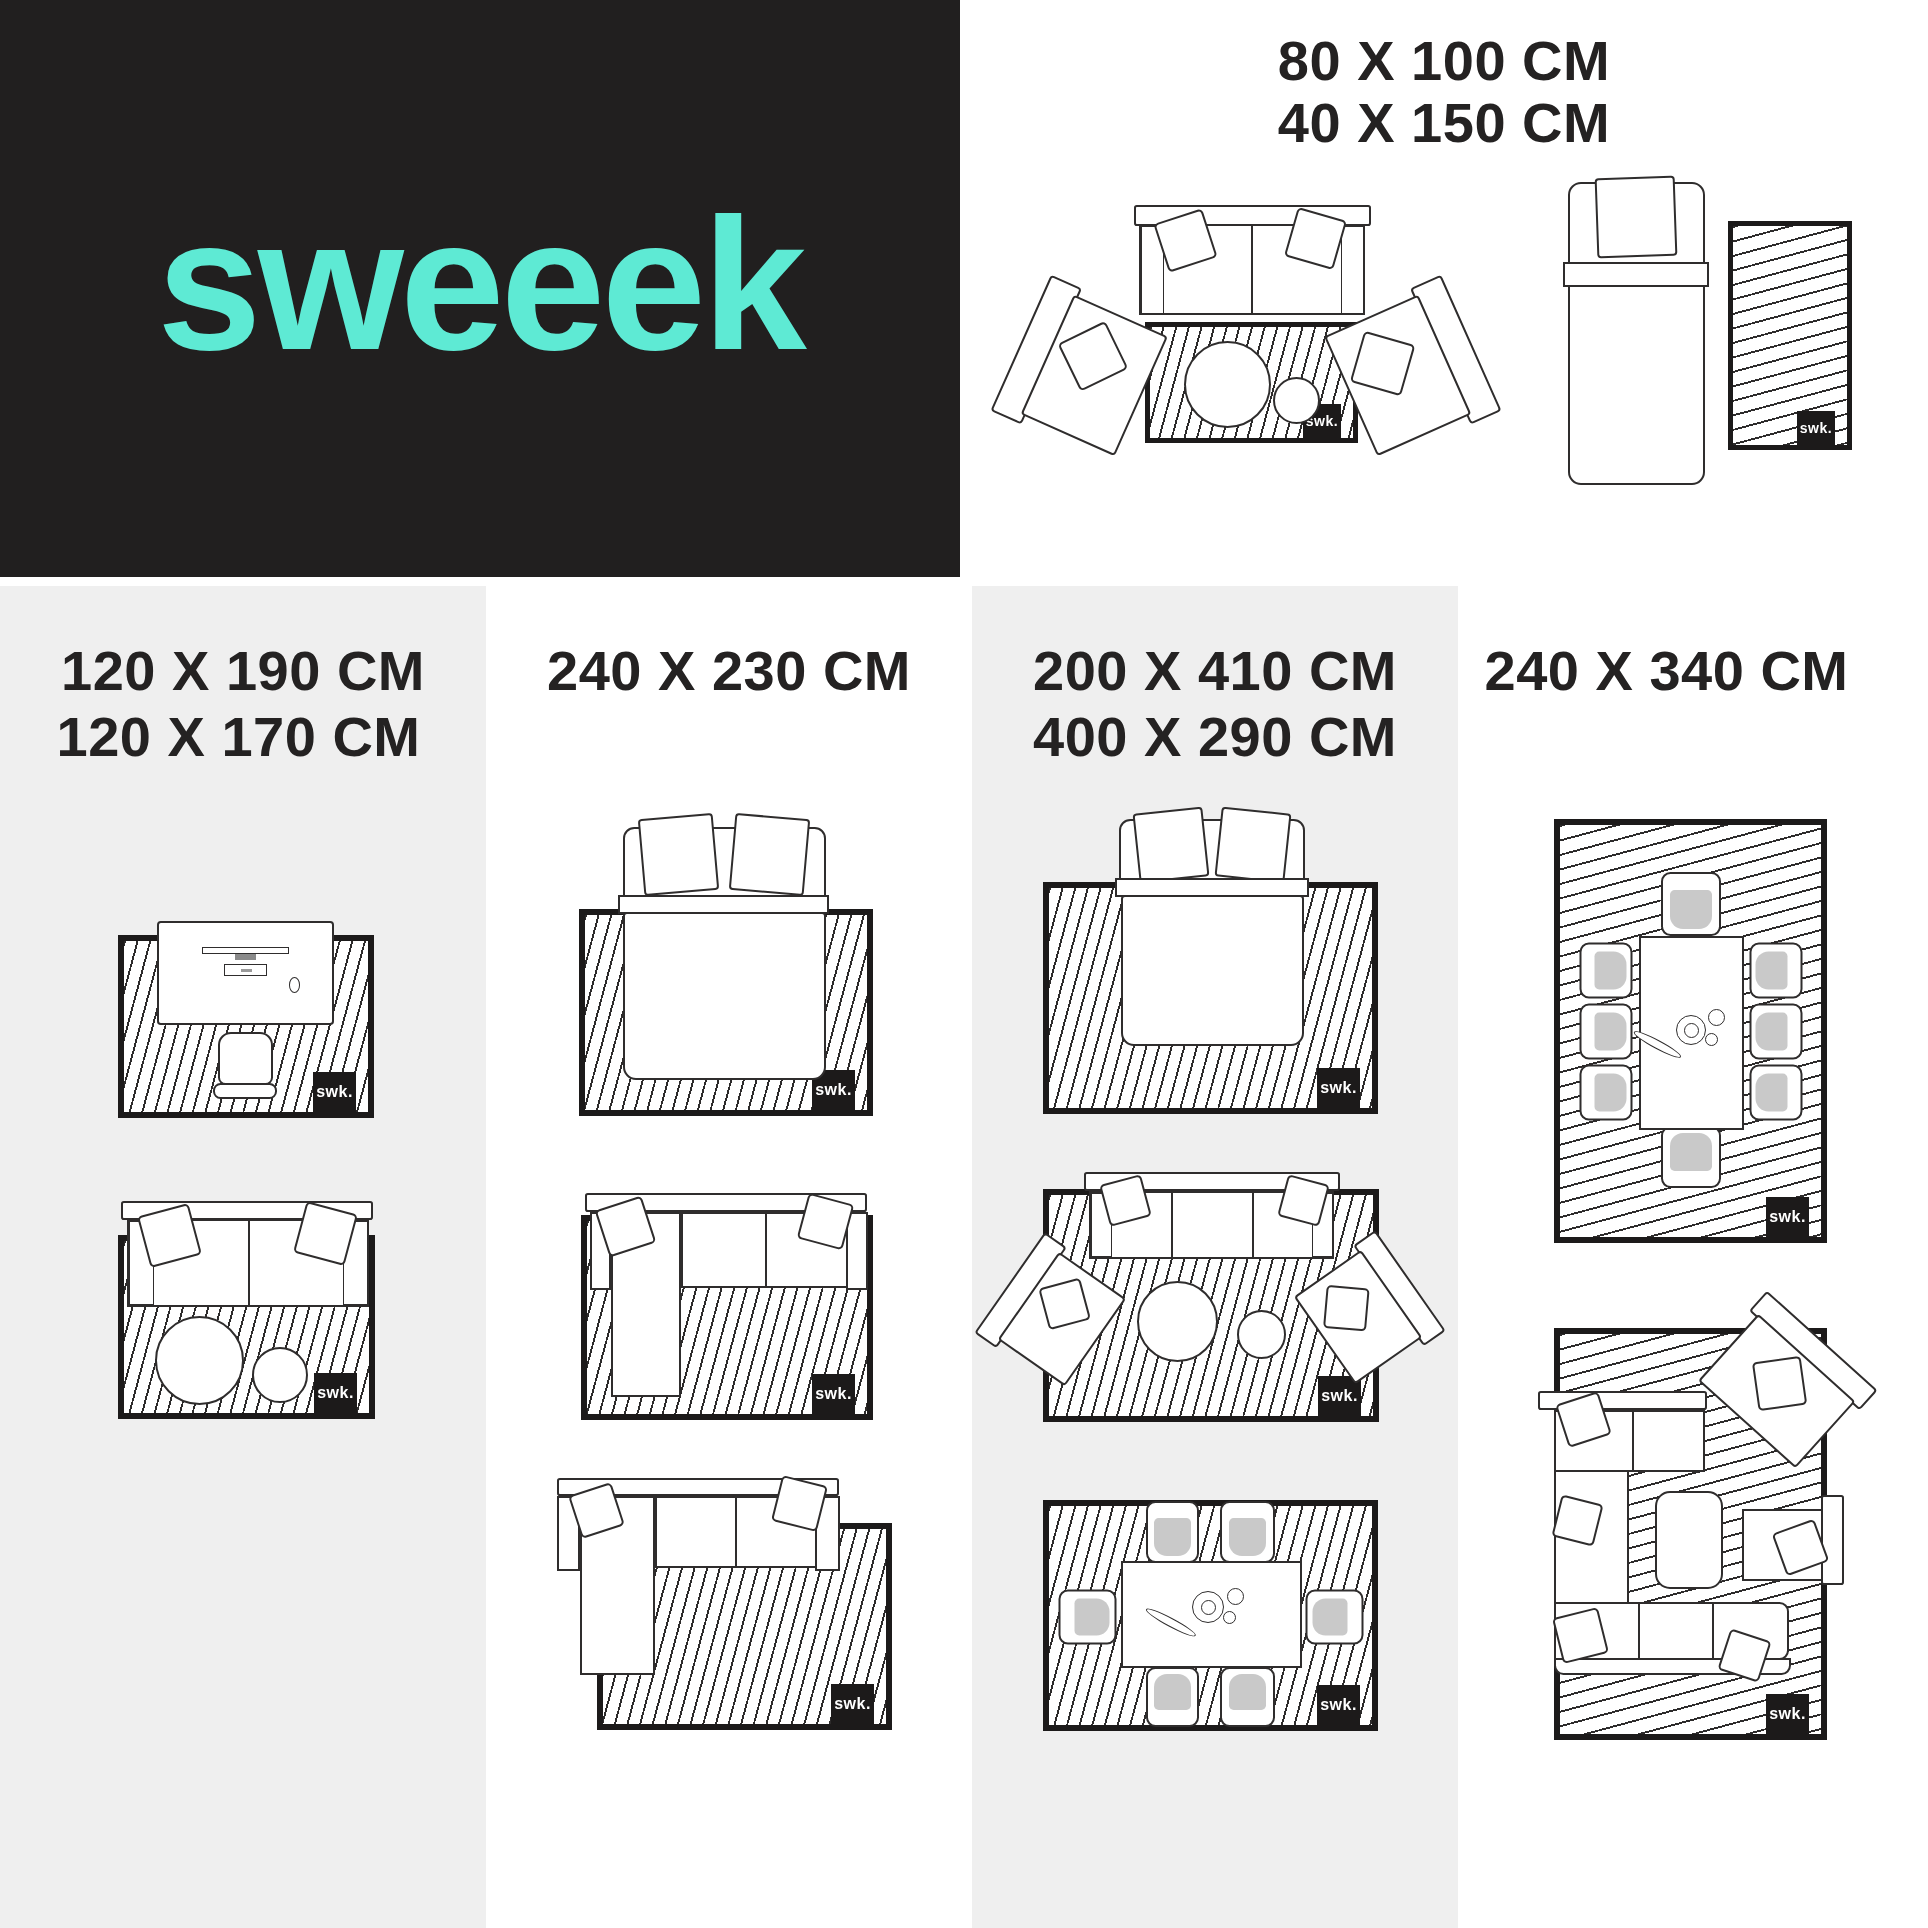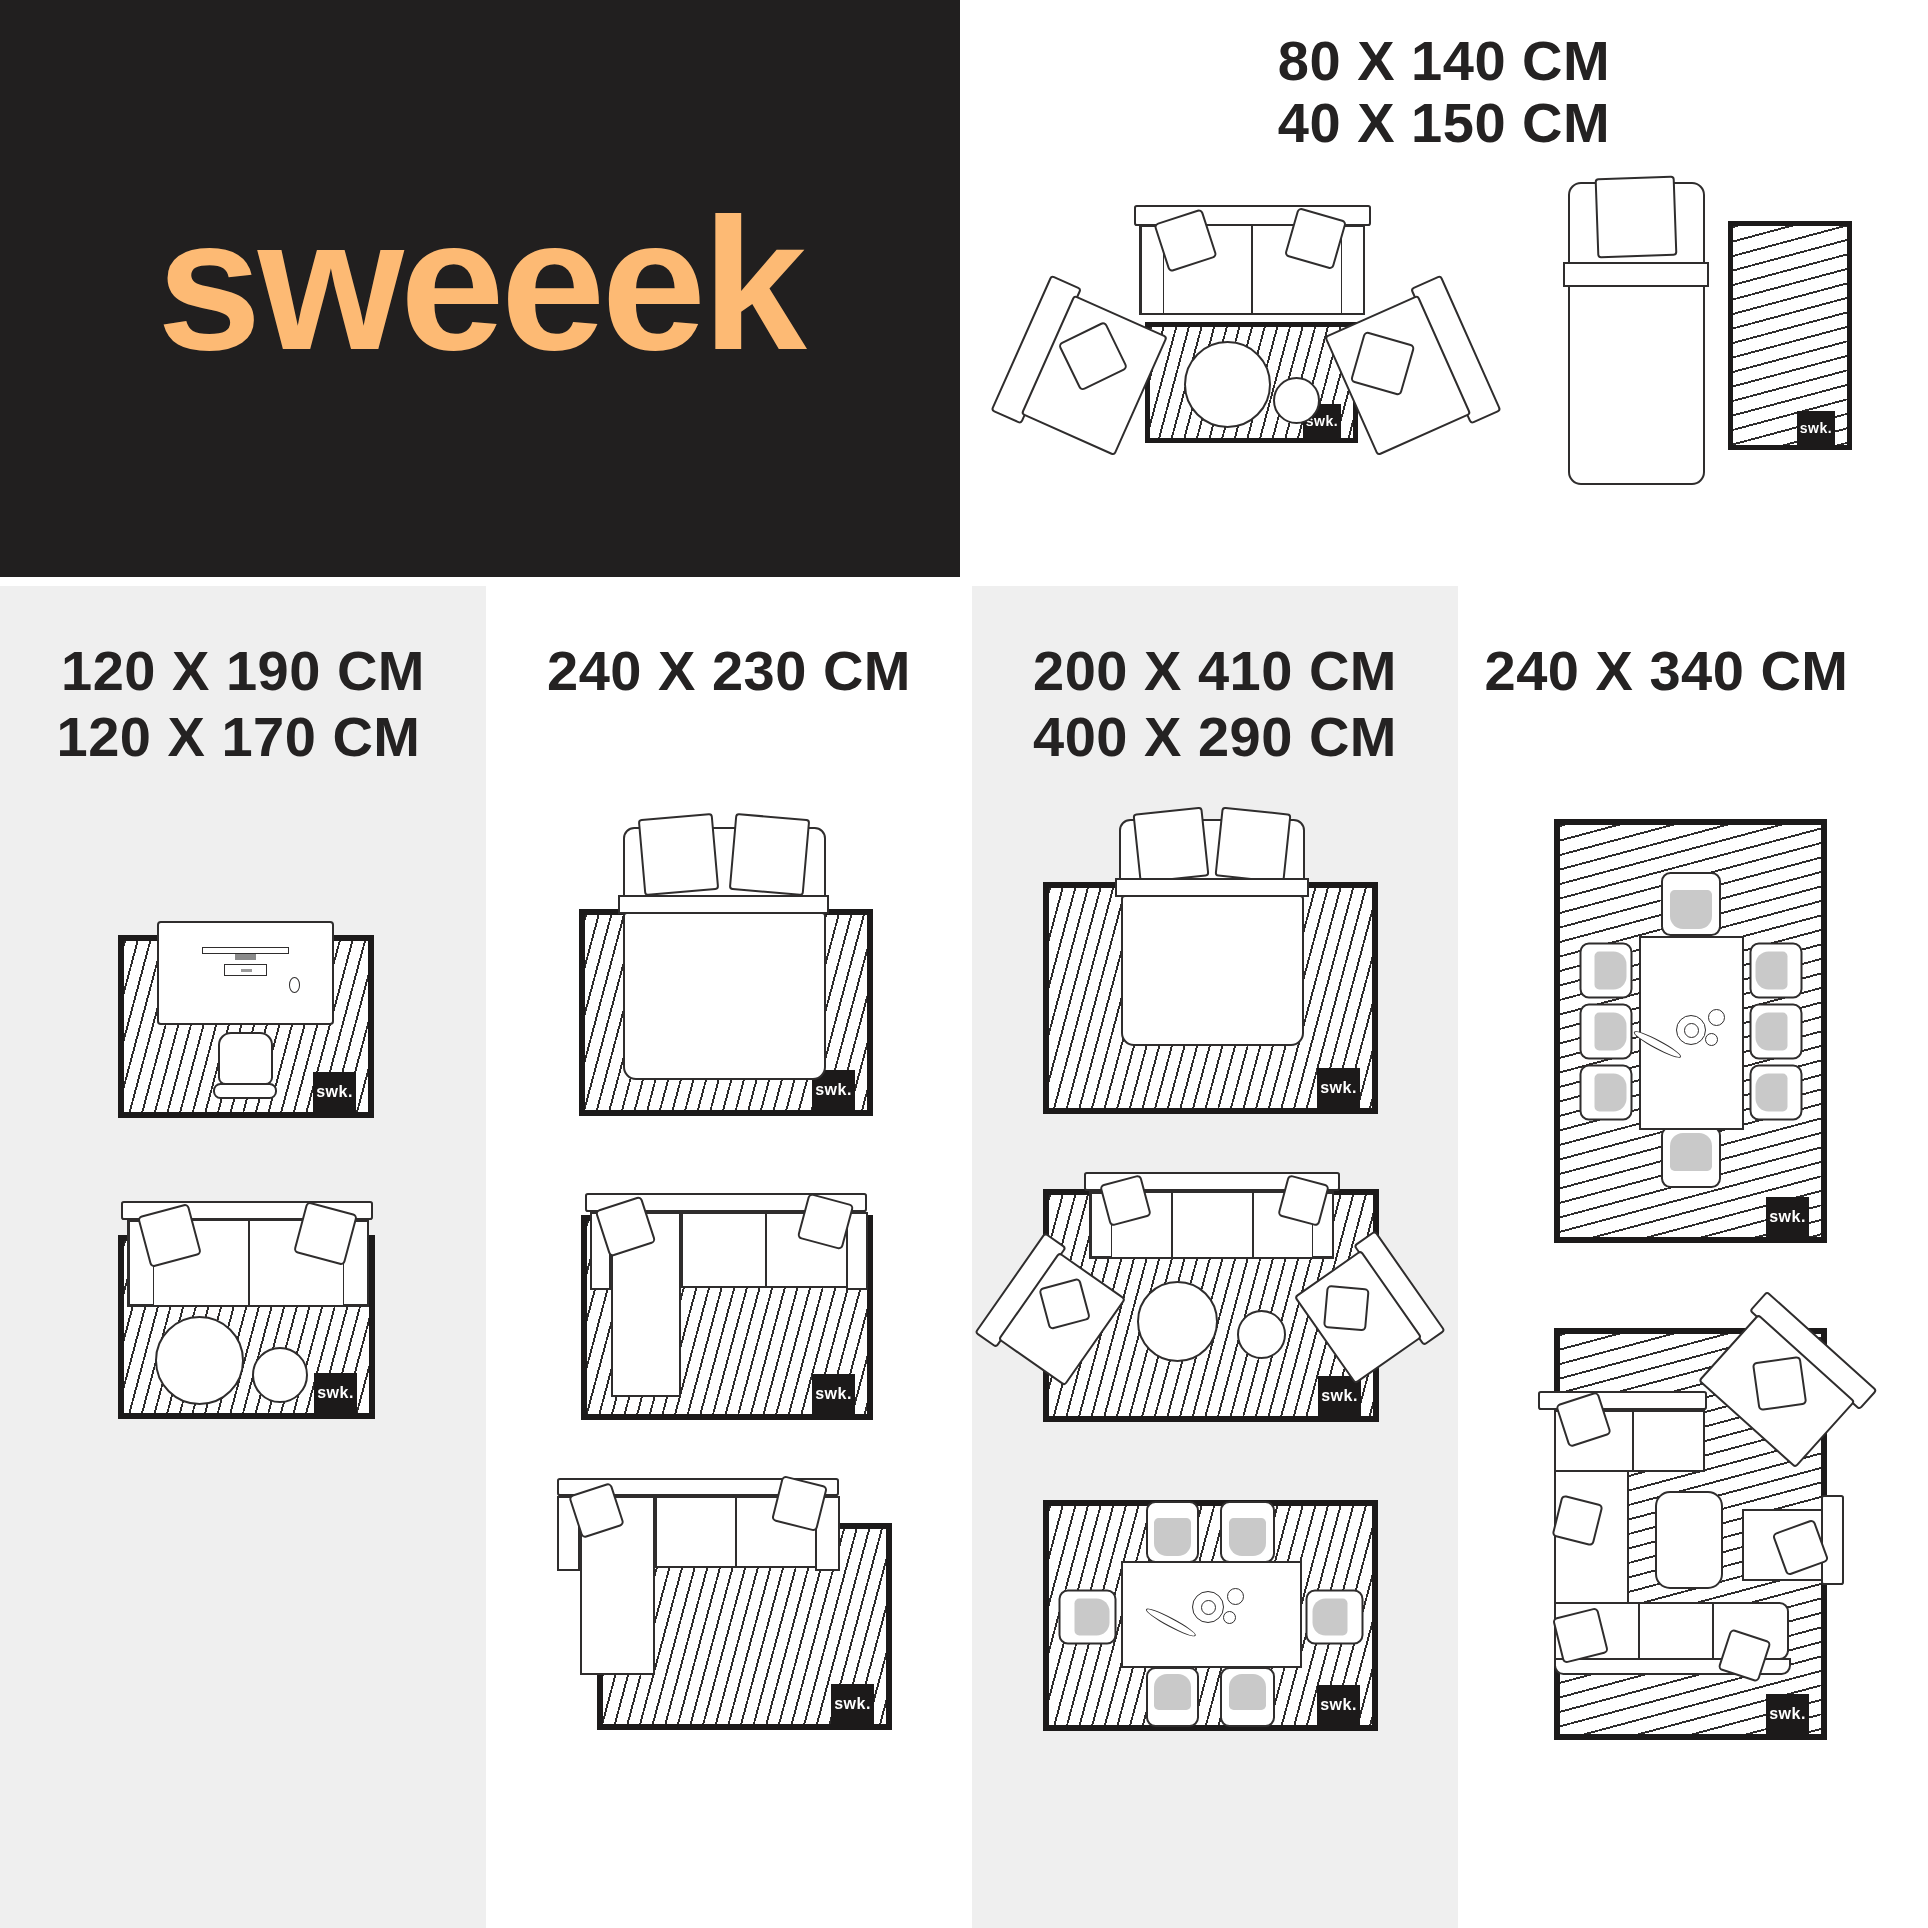--- a/index.html
+++ b/index.html
@@ -8,21 +8,21 @@
     --black:#211f1f;
     --gray:#efefef;
     --cushion:#c9c9c9;
     --hatch:#2d2b2b;
   }
   *{margin:0;padding:0;box-sizing:border-box}
   html,body{width:1928px;height:1928px}
   body{position:relative;background:#fff;font-family:"Liberation Sans",sans-serif;overflow:hidden}
   
   .panel-black{position:absolute;left:0;top:0;width:960px;height:577px;background:var(--black);display:flex;align-items:center;justify-content:center}
-  .logo{color:#fdba74;font-size:188px;font-weight:700;letter-spacing:-3.8px;padding-bottom:9.4px}
+  .logo{color:#5eead4;font-size:188px;font-weight:700;letter-spacing:-3.8px;padding-bottom:9.4px}
   .colbg{position:absolute;top:586px;height:1343px;background:var(--gray)}
   
   .hline{position:absolute;font-weight:700;font-size:56px;line-height:66px;color:var(--ink);text-align:center;letter-spacing:0.5px;white-space:nowrap}
   
   .rug{position:absolute;border:6.6px solid #1c1a1a;background-color:#fff;z-index:1}
   .steep{background-image:repeating-linear-gradient(105deg,var(--hatch) 0 1.9px,transparent 1.9px 12.2px)}
   .shallow{background-image:repeating-linear-gradient(165deg,var(--hatch) 0 1.9px,transparent 1.9px 14px)}
   .swk{position:absolute;right:12px;bottom:0;width:43px;height:40px;background:#1c1a1a;color:#fff;
        font-size:16px;font-weight:700;display:flex;align-items:center;justify-content:center;letter-spacing:0.5px;z-index:3}
   .swk-sm{width:38px;height:34px;font-size:14px}
@@ -43,21 +43,21 @@
 </head>
 <body>
 
 <div class="panel-black">
   <div class="logo">sweeek</div>
 </div>
 
 <div class="colbg" style="left:0;width:486px"></div>
 <div class="colbg" style="left:972px;width:486px"></div>
 
-<div class="hline" style="left:960px;top:28px;width:968px">80 X 140 CM</div>
+<div class="hline" style="left:960px;top:28px;width:968px">80 X 100 CM</div>
 <div class="hline" style="left:960px;top:90px;width:968px">40 X 150 CM</div>
 
 <div class="hline" style="left:0;top:638px;width:486px">120 X 190 CM</div>
 <div class="hline" style="left:0;top:704px;width:477px">120 X 170 CM</div>
 
 <div class="hline" style="left:486px;top:638px;width:486px">240 X 230 CM</div>
 
 <div class="hline" style="left:972px;top:638px;width:486px">200 X 410 CM</div>
 <div class="hline" style="left:972px;top:704px;width:486px">400 X 290 CM</div>
 

